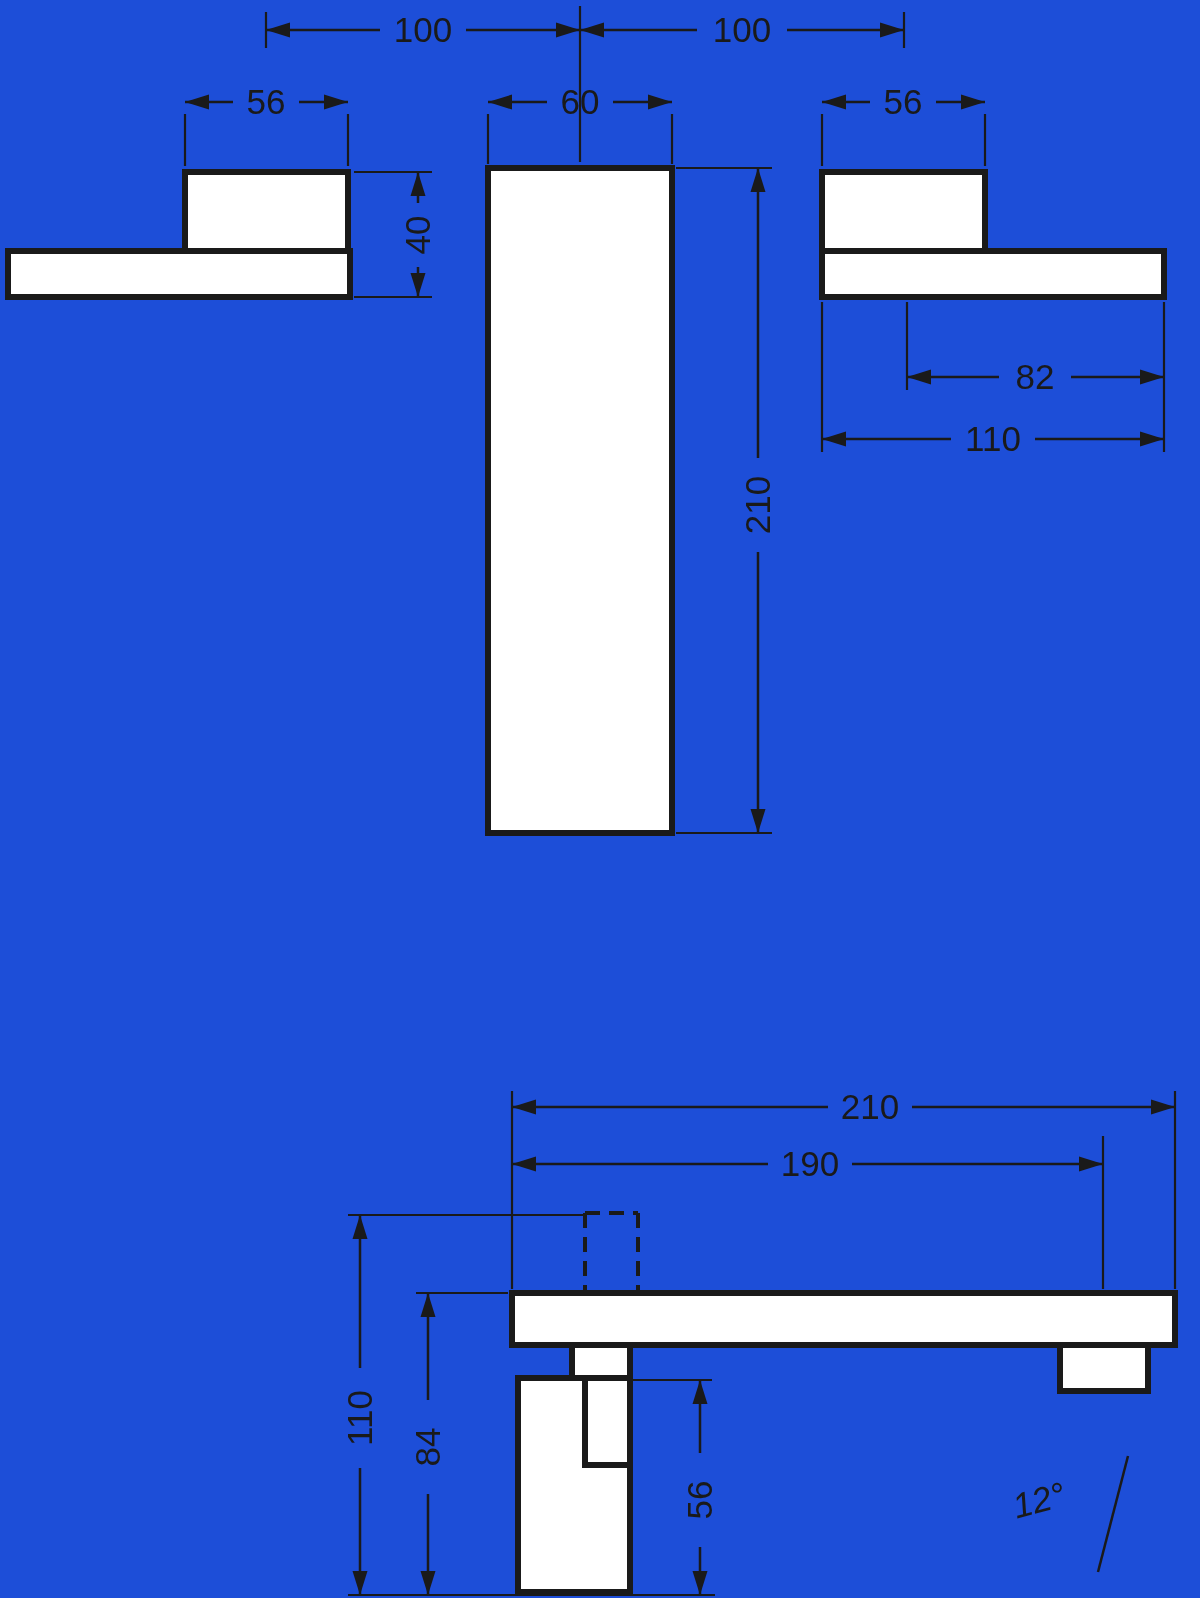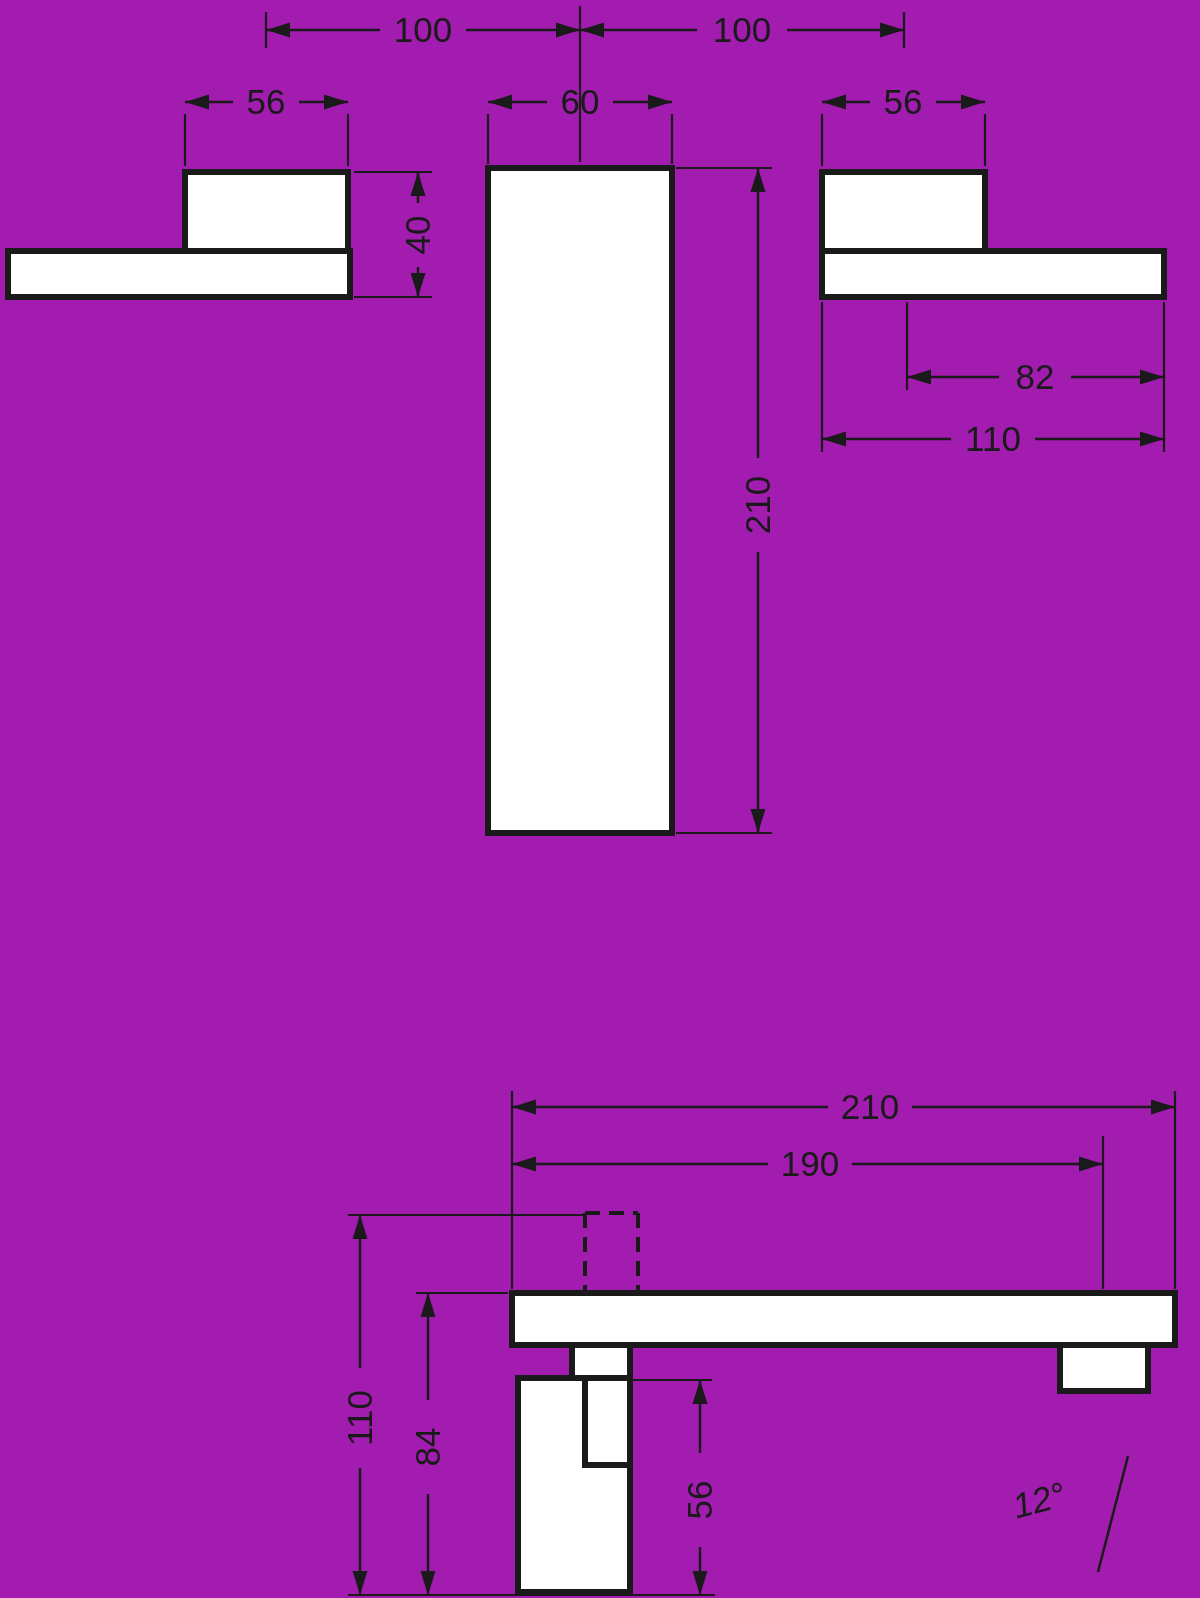--- a/index.html
+++ b/index.html
@@ -1,16 +1,16 @@
 <!DOCTYPE html>
 <html><head>
 <meta charset="utf-8">
 <style>
   html,body{margin:0;padding:0;background:#ffffff;}
-  .stage{width:1200px;height:1598px;background:#a21caf;position:relative;font-family:"Liberation Sans",sans-serif;}
+  .stage{width:1200px;height:1598px;background:#1d4ed8;position:relative;font-family:"Liberation Sans",sans-serif;}
   svg{display:block;}
   .outline{fill:#ffffff;stroke:#1a1a1a;stroke-width:6;stroke-linejoin:miter;}
   .step{fill:none;stroke:#1a1a1a;stroke-width:6;}
   .dim{stroke:#1a1a1a;stroke-width:2.5;fill:none;}
   .ext{stroke:#1a1a1a;stroke-width:2.2;fill:none;}
   .dashed{stroke:#1a1a1a;stroke-width:4;fill:none;stroke-dasharray:15 9;}
   .thin{stroke:#1a1a1a;stroke-width:2.5;fill:none;}
   .lbl{font-family:"Liberation Sans",sans-serif;font-size:35px;fill:#1a1a1a;text-anchor:middle;}
   .lbl-i{font-style:italic;}
 </style>

